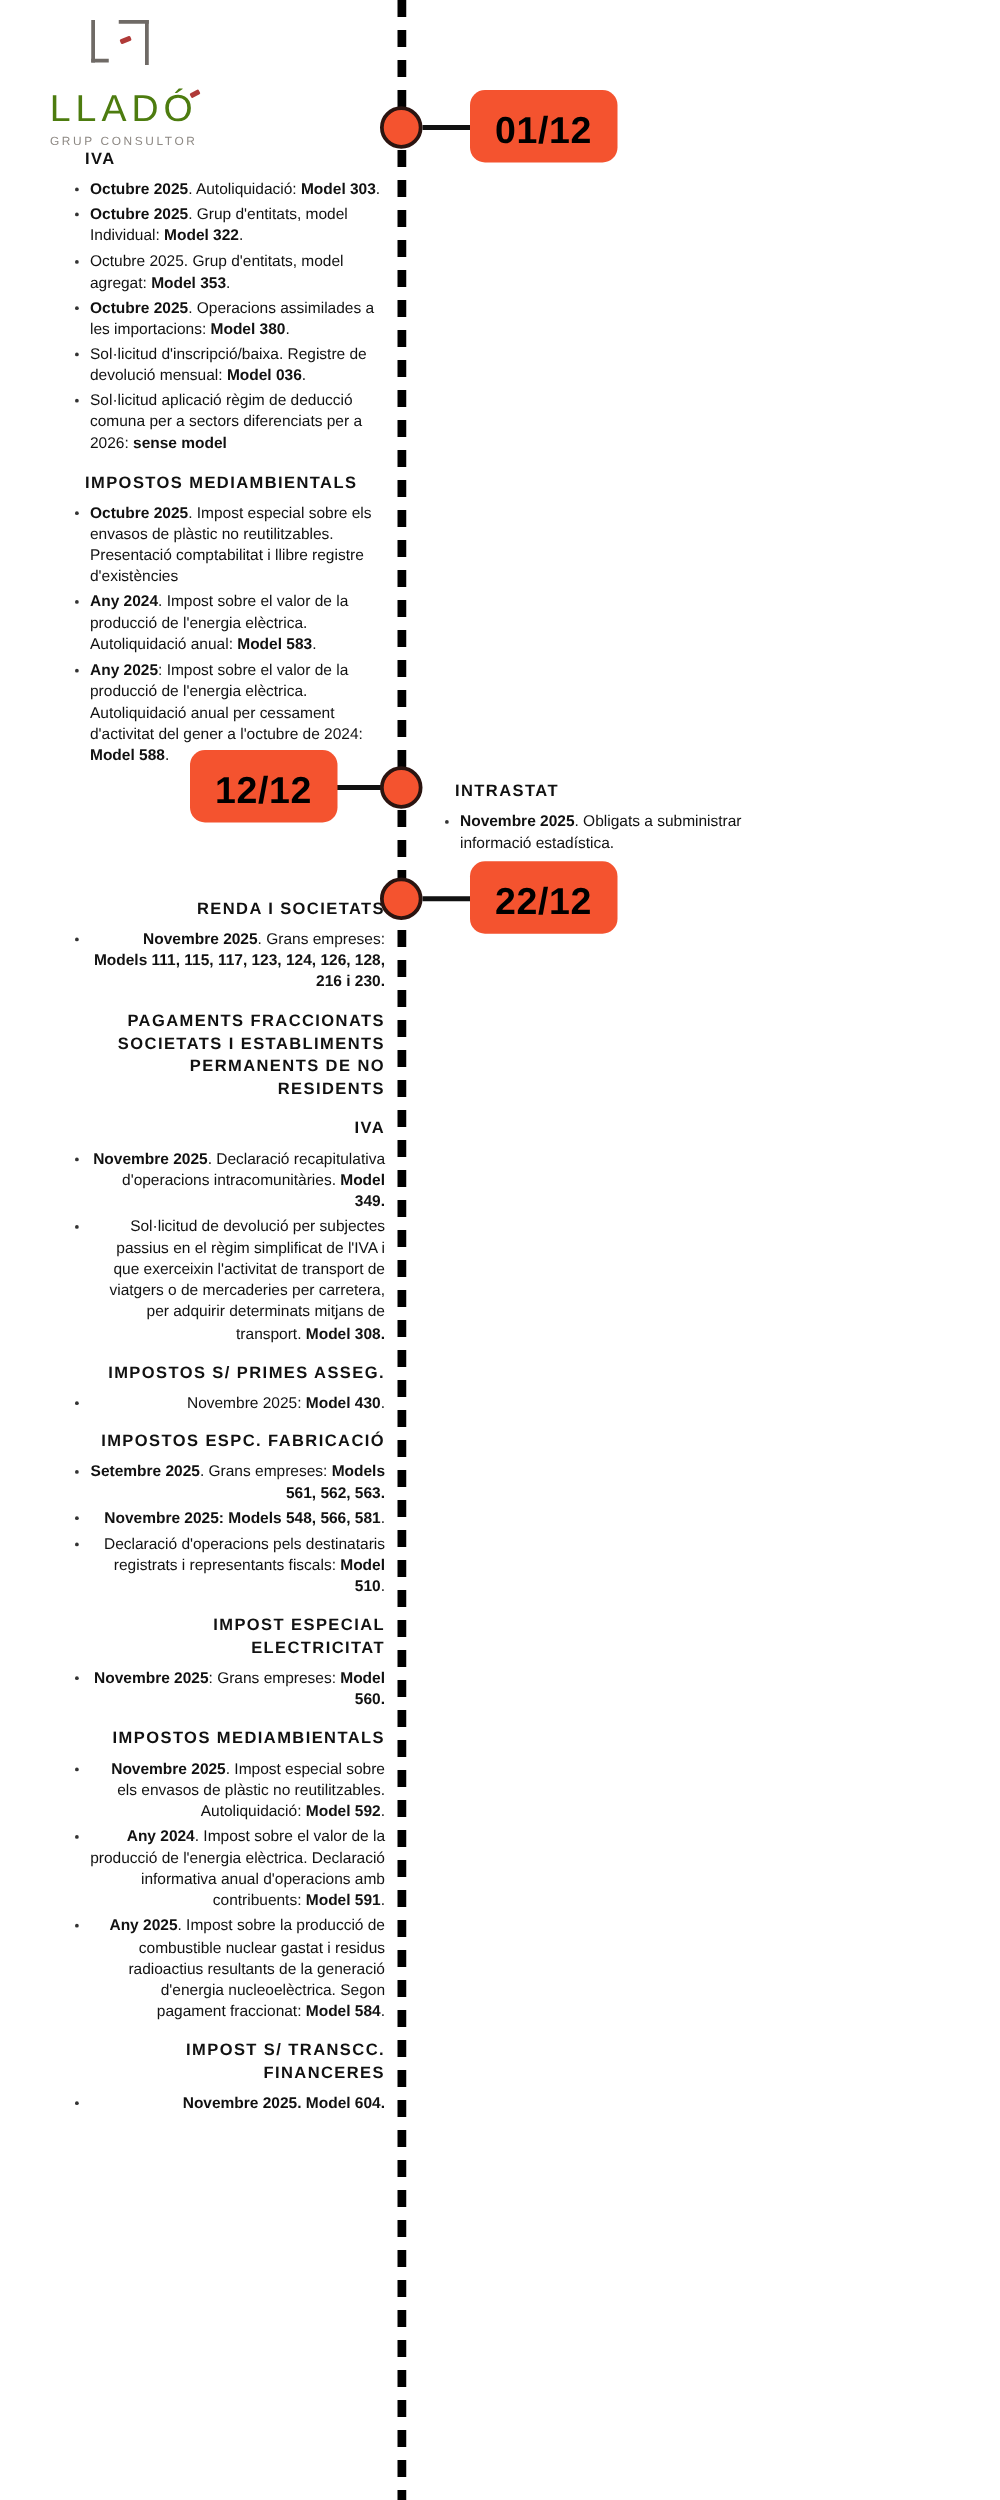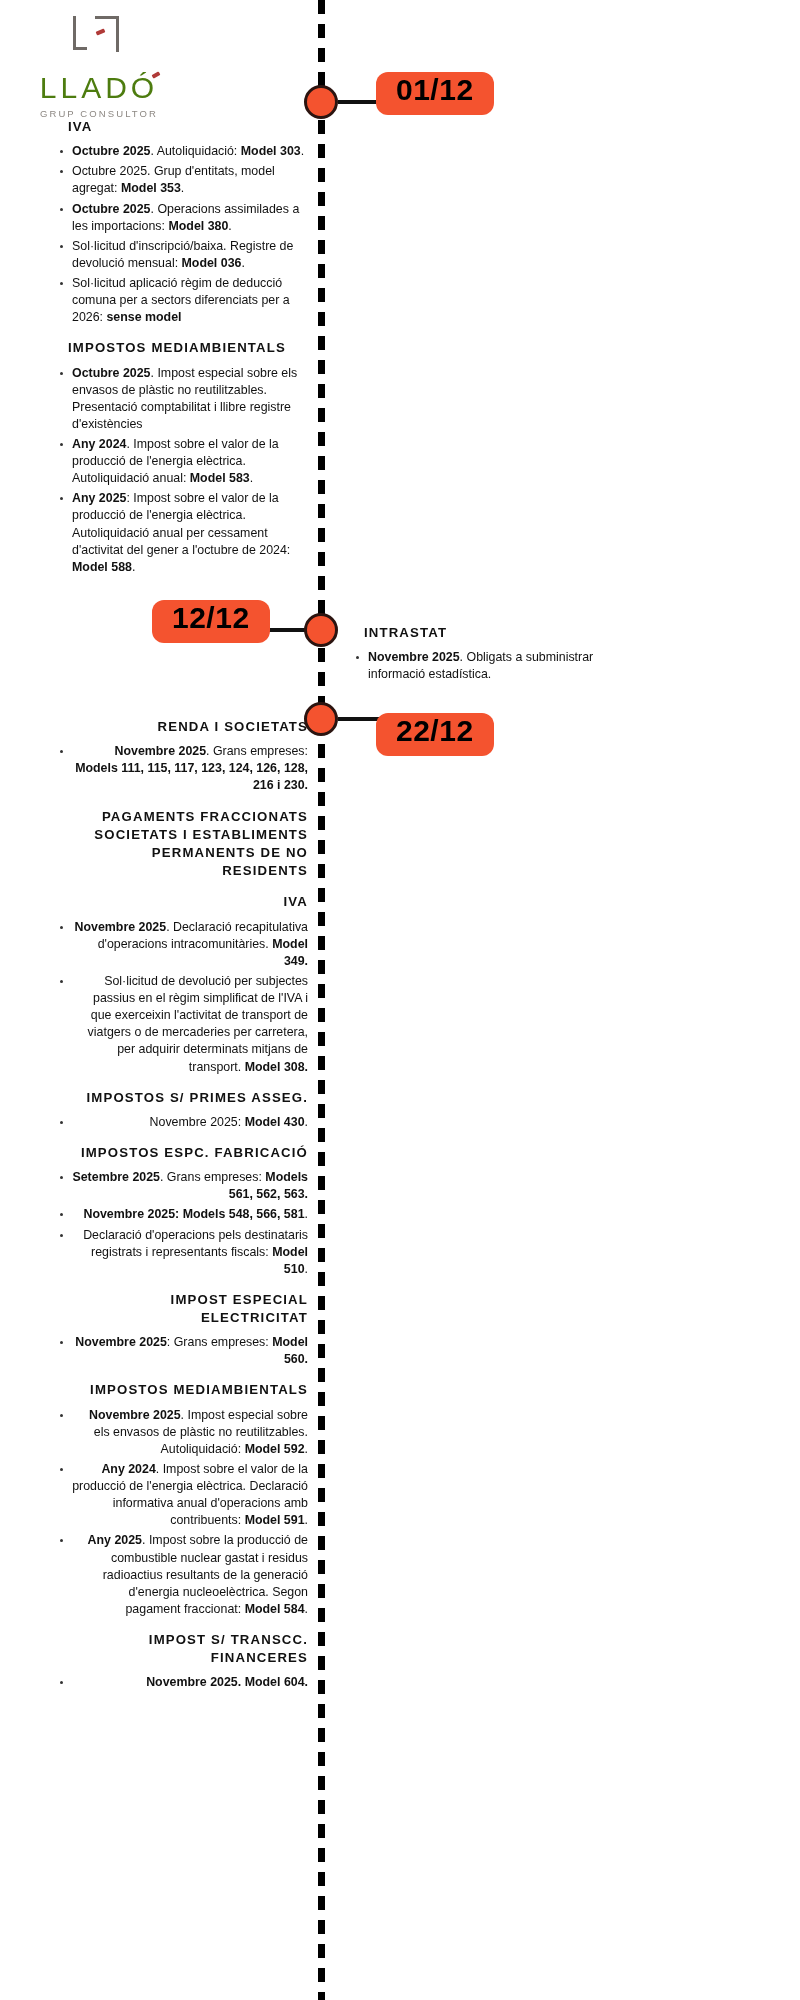--- a/index.html
+++ b/index.html
@@ -116,21 +116,21 @@
   .connector {
     position: absolute;
     height: 4px;
     background: #111111;
     z-index: 2;
   }
   .date-badge {
     position: absolute;
     background: #F4532F;
     border-radius: 12px;
-    padding: 2px 20px 9px 20px;
+    padding: 17px 20px 9px 20px;
     font-size: 30px;
     font-weight: bold;
     color: #000000;
     letter-spacing: 0.5px;
     z-index: 3;
     line-height: 1.08;
   }
 
   
   .content {
@@ -193,20 +193,21 @@
 </div>
 
 <div id="milestone-layer">
     <div class="node" style="top: 85px;"></div>
     <div class="connector" style="top: 100px; left: 338px; width: 62px;"></div>
     <div class="date-badge" style="top: 72px; left: 376px;">01/12</div>
     <div class="content left" style="top: 118px;">
       <h3 class="sec-head first">IVA</h3>
       <ul class="items">
         <li><b>Octubre 2025</b>. Autoliquidació: <b>Model 303</b>.</li>
+        <li><b>Octubre 2025</b>. Grup d'entitats, model Individual: <b>Model 322</b>.</li>
         <li>Octubre 2025. Grup d'entitats, model agregat: <b>Model 353</b>.</li>
         <li><b>Octubre 2025</b>. Operacions assimilades a les importacions: <b>Model 380</b>.</li>
         <li>Sol·licitud d'inscripció/baixa. Registre de devolució mensual: <b>Model 036</b>.</li>
         <li>Sol·licitud aplicació règim de deducció comuna per a sectors diferenciats per a 2026: <b>sense model</b></li>
       </ul>
       <h3 class="sec-head">IMPOSTOS MEDIAMBIENTALS</h3>
       <ul class="items">
         <li><b>Octubre 2025</b>. Impost especial sobre els envasos de plàstic no reutilitzables. Presentació comptabilitat i llibre registre d'existències</li>
         <li><b>Any 2024</b>. Impost sobre el valor de la producció de l'energia elèctrica. Autoliquidació anual: <b>Model 583</b>.</li>
         <li><b>Any 2025</b>: Impost sobre el valor de la producció de l'energia elèctrica. Autoliquidació anual per cessament d'activitat del gener a l'octubre de 2024: <b>Model 588</b>.</li>
@@ -216,21 +217,21 @@
     <div class="connector" style="top: 628px; left: 244px; width: 62px;"></div>
     <div class="date-badge" style="top: 600px; left: 152px;">12/12</div>
     <div class="content right" style="top: 624px;">
       <h3 class="sec-head first">INTRASTAT</h3>
       <ul class="items">
         <li><b>Novembre 2025</b>. Obligats a subministrar informació estadística.</li>
       </ul>
     </div>
     <div class="node" style="top: 702px;"></div>
     <div class="connector" style="top: 717px; left: 338px; width: 62px;"></div>
-    <div class="date-badge" style="top: 713px; left: 376px;">22/12</div>
+    <div class="date-badge" style="top: 689px; left: 376px;">22/12</div>
     <div class="content left" style="top: 718px; text-align: right;">
       <h3 class="sec-head first">RENDA I SOCIETATS</h3>
       <ul class="items">
         <li><b>Novembre 2025</b>. Grans empreses: <b>Models 111, 115, 117, 123, 124, 126, 128, 216 i 230.</b></li>
       </ul>
       <h3 class="sec-head">PAGAMENTS FRACCIONATS SOCIETATS I ESTABLIMENTS PERMANENTS DE NO RESIDENTS</h3>
       <h3 class="sec-head">IVA</h3>
       <ul class="items">
         <li><b>Novembre 2025</b>. Declaració recapitulativa d'operacions intracomunitàries. <b>Model 349.</b></li>
         <li>Sol·licitud de devolució per subjectes passius en el règim simplificat de l'IVA  i que exerceixin l'activitat de transport de viatgers o de mercaderies per carretera, per adquirir determinats mitjans de transport. <b>Model 308.</b></li>

